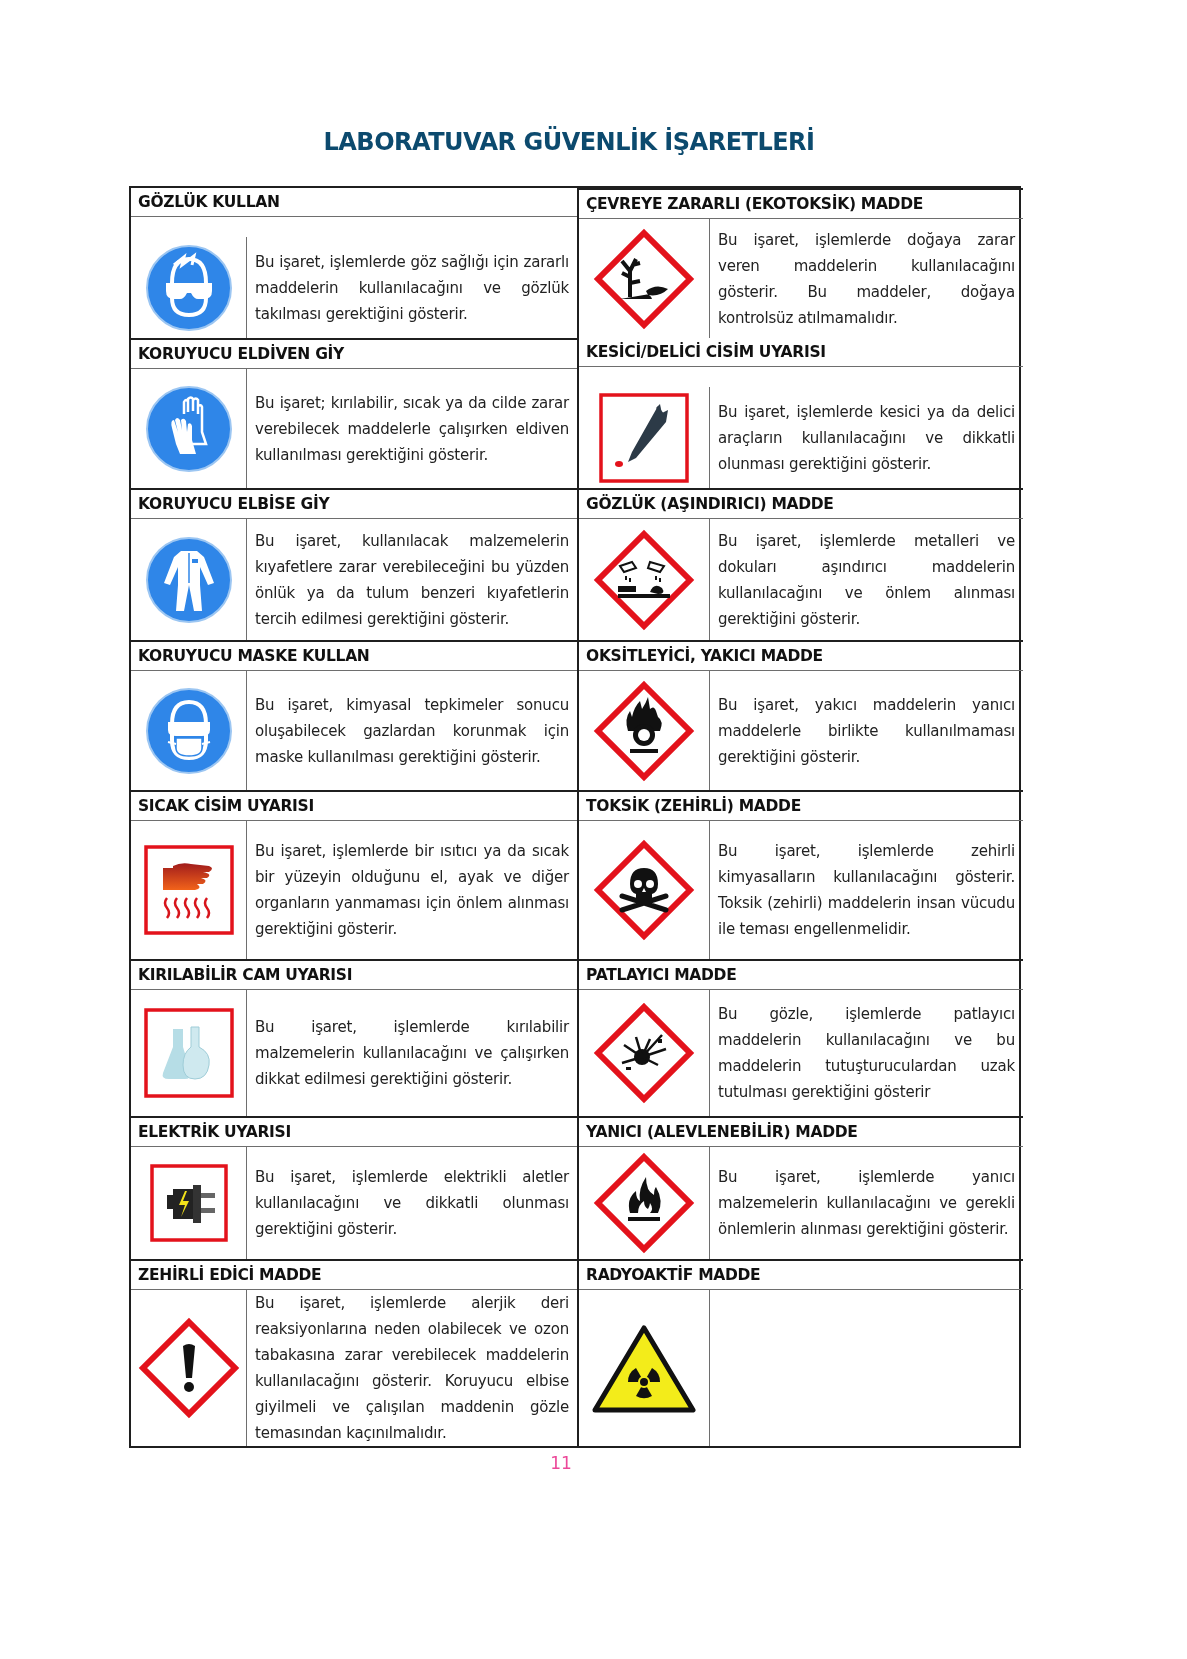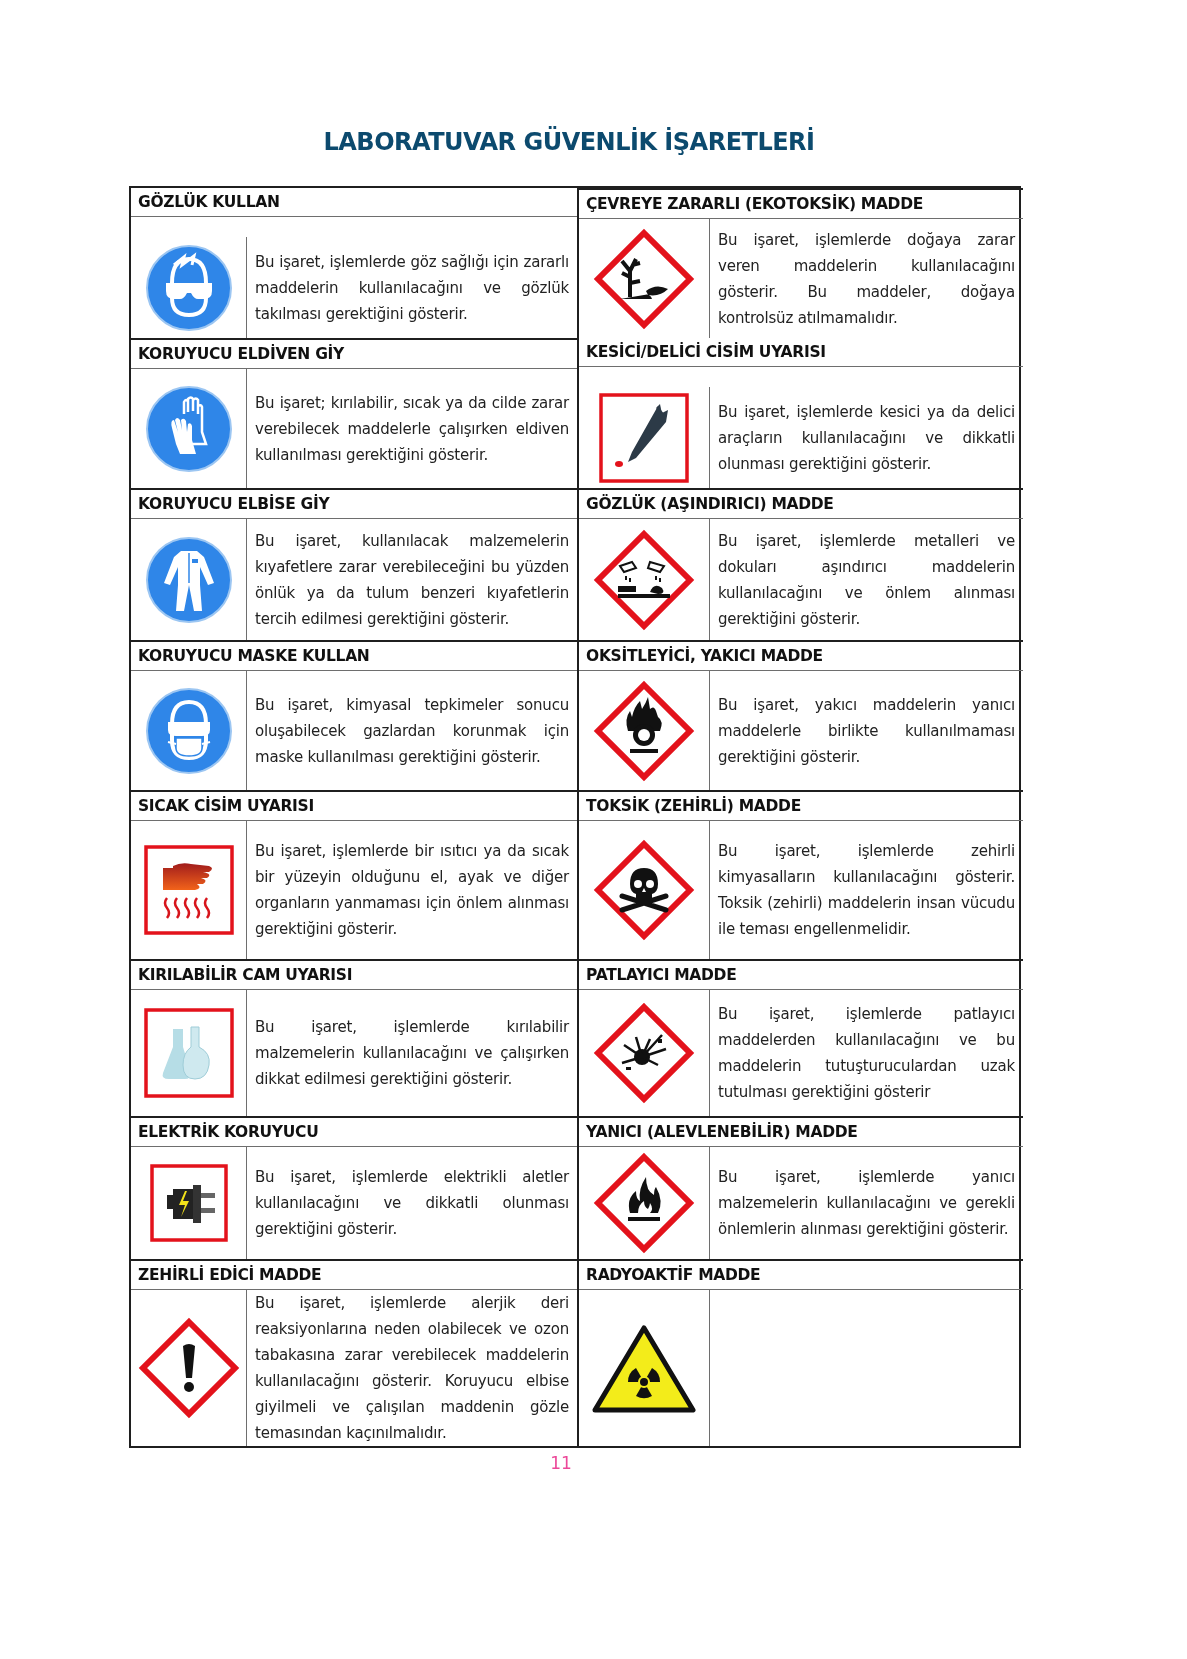--- a/index.html
+++ b/index.html
@@ -109,21 +109,21 @@
           <svg width="92" height="92" viewBox="0 0 92 92">
               <rect x="3" y="3" width="86" height="86" fill="#fff" stroke="#e3121b" stroke-width="3.5"></rect>
               <path d="M30 22 H40 V40 L48 66 Q48 72 42 72 H26 Q18 72 20 66 L30 40Z" fill="#b6dde6"></path>
               <path d="M48 20 H56 V40 Q68 46 66 58 Q64 72 52 72 Q40 72 40 58 Q40 46 48 40Z" fill="#cfe9ef" stroke="#9fcdd8" stroke-width="1"></path>
             </svg>
         </div>
         <div class="desc">Bu işaret, işlemlerde kırılabilir malzemelerin kullanılacağını ve çalışırken dikkat edilmesi gerektiğini gösterir.</div>
       </div>
     </div>
     <div class="cell" style="height:141px">
-      <div class="head">ELEKTRİK KORUYUCU</div>
+      <div class="head">ELEKTRİK UYARISI</div>
       <div class="body">
         <div class="icon-box">
           <svg width="80" height="80" viewBox="0 0 80 80">
               <rect x="3" y="3" width="74" height="74" fill="#fff" stroke="#e3121b" stroke-width="3.5"></rect>
               <rect x="18" y="32" width="6" height="14" fill="#222"></rect>
               <path d="M24 26 H44 V56 H24Z" fill="#222"></path>
               <path d="M36 28 L30 42 H36 L32 54 L40 38 H34 L38 28Z" fill="#f3e21a"></path>
               <rect x="44" y="22" width="8" height="38" fill="#333"></rect>
               <rect x="52" y="30" width="14" height="5" fill="#666"></rect>
               <rect x="52" y="45" width="14" height="5" fill="#666"></rect>
@@ -229,21 +229,21 @@
       <div class="body">
         <div class="icon-box">
           <svg width="104" height="104" viewBox="0 0 104 104">
               <path d="M52 6 L98 52 L52 98 L6 52Z" fill="#fff" stroke="#e3121b" stroke-width="6"></path>
               <circle cx="50" cy="56" r="8" fill="#111"></circle>
               <path d="M50 56 L70 34 M50 56 L74 48 M50 56 L66 64 M50 56 L32 44 M50 56 L30 62 M50 56 L44 36 M50 56 L58 38" stroke="#111" stroke-width="2.5"></path>
               <rect x="66" y="38" width="4" height="4" fill="#111"></rect>
               <rect x="34" y="66" width="5" height="3" fill="#111"></rect>
             </svg>
         </div>
-        <div class="desc">Bu işaret, işlemlerde patlayıcı maddelerden kullanılacağını ve bu maddelerin tutuşturuculardan uzak tutulması gerektiğini gösterir</div>
+        <div class="desc">Bu gözle, işlemlerde patlayıcı maddelerin kullanılacağını ve bu maddelerin tutuşturuculardan uzak tutulması gerektiğini gösterir</div>
       </div>
     </div>
     <div class="cell" style="height:141px">
       <div class="head">YANICI (ALEVLENEBİLİR) MADDE</div>
       <div class="body">
         <div class="icon-box">
           <svg width="104" height="104" viewBox="0 0 104 104">
               <path d="M52 6 L98 52 L52 98 L6 52Z" fill="#fff" stroke="#e3121b" stroke-width="6"></path>
               <path d="M38 62 Q34 48 44 40 Q44 48 48 50 Q46 38 54 26 Q54 40 62 44 Q62 38 64 36 Q72 50 66 62Z" fill="#111"></path>
               <path d="M46 62 Q46 54 52 50 Q52 56 56 58 Q58 54 58 52 Q62 58 58 62Z" fill="#fff"></path>

